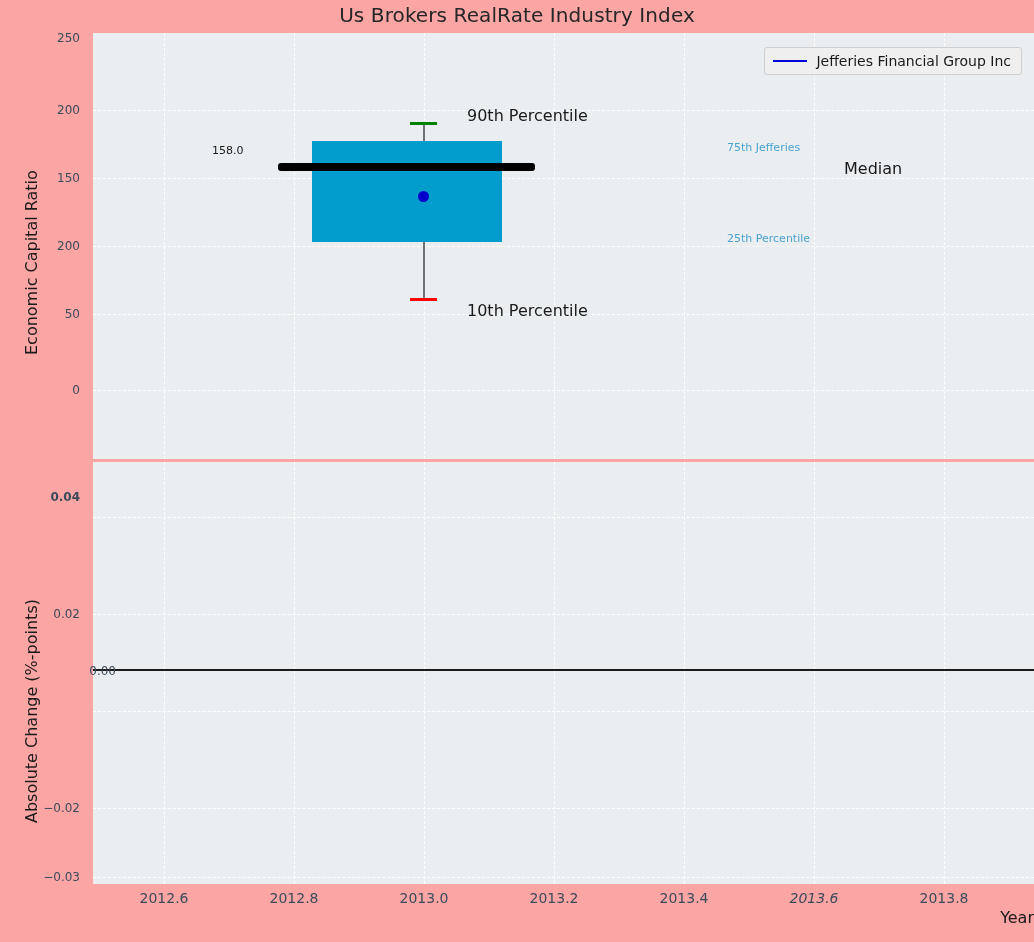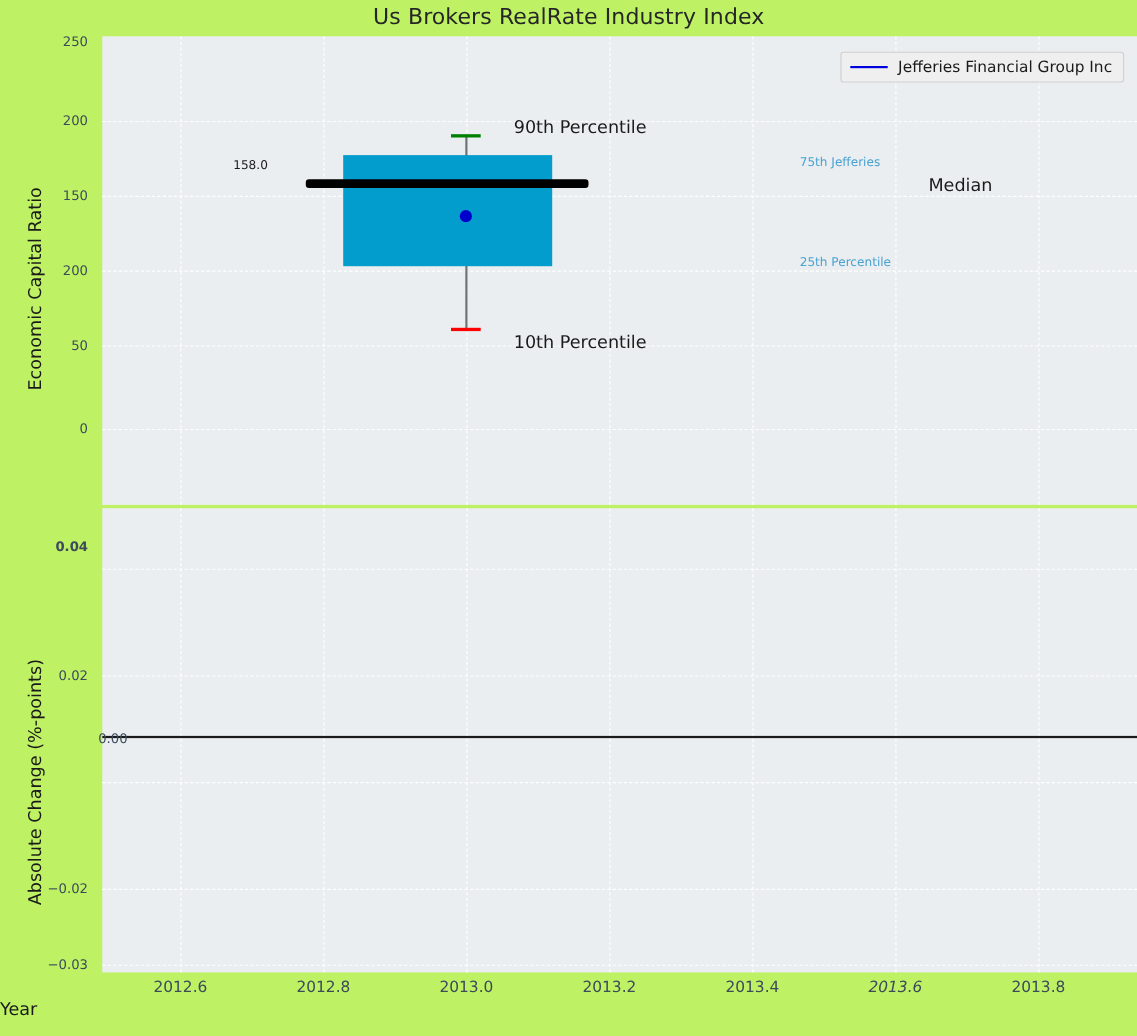--- a/index.html
+++ b/index.html
@@ -1,19 +1,19 @@
 <!DOCTYPE html>
 <html><head>
 <meta charset="utf-8">
 <style>
   html,body{margin:0;padding:0;background:#ffffff;}
   body{width:1034px;height:942px;position:relative;overflow:hidden;
        font-family:"DejaVu Sans","Liberation Sans",sans-serif;}
 
-  .fig{position:absolute;left:0;top:0;width:1034px;height:942px;background:#bef264;}
+  .fig{position:absolute;left:0;top:0;width:1034px;height:942px;background:#fca5a5;}
 
   
   .chart-title{position:absolute;left:0;top:3px;width:1034px;text-align:center;
     font-size:20px;color:#262626;letter-spacing:.1px;}
 
   
   .panel{position:absolute;background:#eaeef0;}
   #panel-top{left:93px;top:33px;width:941px;height:426px;}
   #panel-bottom{left:93px;top:462px;width:941px;height:422px;}
 
@@ -24,21 +24,21 @@
       border-left:1.4px dashed #ffffff;opacity:.95;}
   .ytick-wrap{position:absolute;left:0;top:0;width:85px;height:942px;}
   .ytick2{position:absolute;width:80px;text-align:right;left:0;
     font-size:12px;color:#3c4a5a;transform:translateY(-50%);}
   .xtick{position:absolute;top:890px;font-size:14px;color:#3c4a5a;
     transform:translateX(-50%);}
 
   
   .ylabel{position:absolute;font-size:16px;color:#1a1a1a;
     transform-origin:0 0;transform:rotate(-90deg);white-space:nowrap;}
-  .xlabel{position:absolute;left:0;top:908px;width:1034px;text-align:left;
+  .xlabel{position:absolute;left:0;top:908px;width:1034px;text-align:right;
     font-size:16px;color:#1a1a1a;}
 
   
   .box-rect{position:absolute;background:#029dcd;}
   .whisker-line{position:absolute;background:#6e7377;width:1.6px;}
   .cap{position:absolute;height:3px;}
   .median-bar{position:absolute;background:#000000;border-radius:3px;}
   .point-dot{position:absolute;border-radius:50%;background:#0000cd;}
   .zero-line{position:absolute;background:#1a1a1a;height:1.8px;}
 

